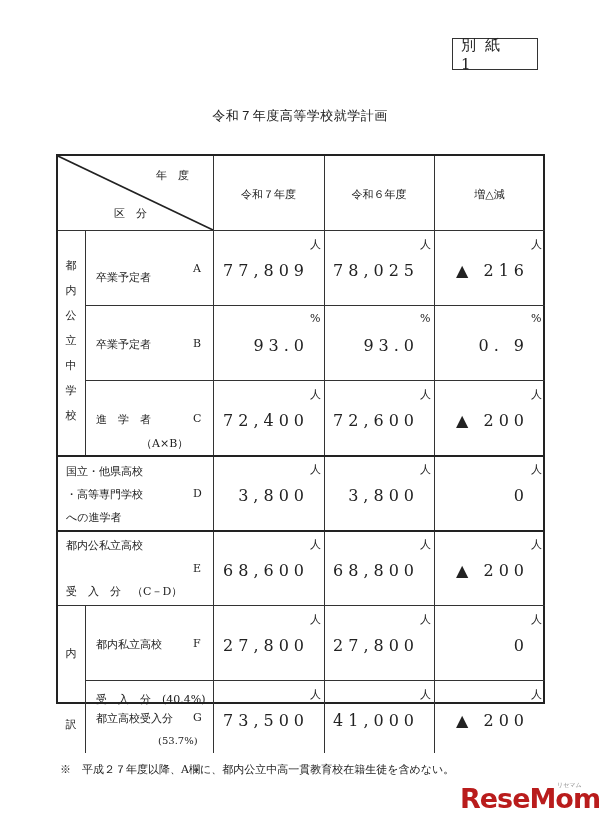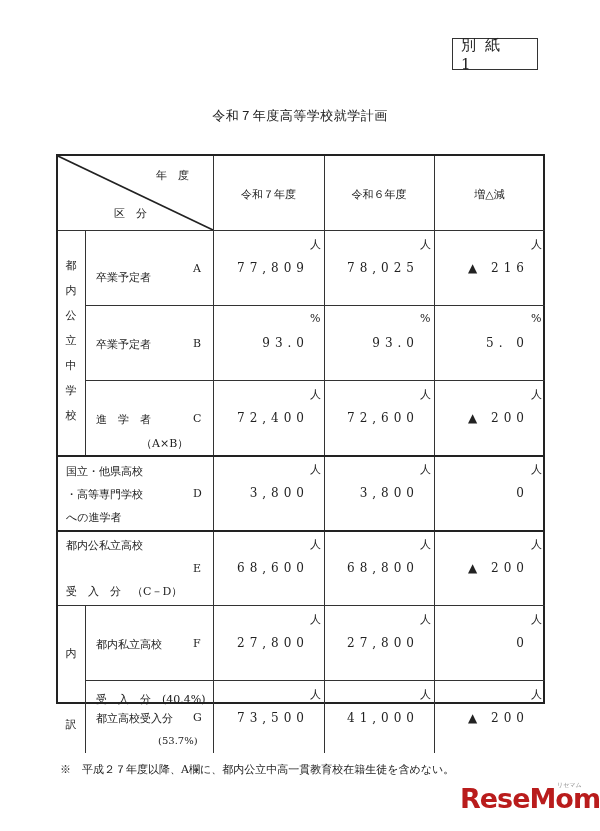--- a/index.html
+++ b/index.html
@@ -9,21 +9,21 @@
     border:1.5px solid #333; box-sizing:border-box; font-size:15px;
     display:flex; align-items:center; justify-content:center; letter-spacing:9px; padding-left:8px; }
   .title { position:absolute; left:0; width:600px; top:107px; text-align:center; font-size:13px; letter-spacing:0.5px; }
   .tbl { position:absolute; left:56px; top:154px; width:489px; height:550px;
     border:2px solid #222; box-sizing:border-box; }
   .hl { position:absolute; height:0; border-top:1px solid #333; }
   .hl.thick { border-top:2px solid #222; }
   .vl { position:absolute; width:0; border-left:1px solid #333; }
   .cell-text { position:absolute; font-size:11px; white-space:nowrap; }
   .unit { position:absolute; font-size:11px; }
-  .num { position:absolute; font-size:12px; letter-spacing:5px; text-align:right; white-space:nowrap; }
+  .num { position:absolute; font-size:16px; letter-spacing:5px; text-align:right; white-space:nowrap; }
   .vert { position:absolute; font-size:11px; width:14px; text-align:center; line-height:25px; }
   .note { position:absolute; left:60px; top:762px; font-size:11px; white-space:nowrap; }
   .logo { position:absolute; left:460px; top:783px; font-family:"DejaVu Sans", sans-serif;
     font-weight:bold; font-size:27px; color:#b91c1c; letter-spacing:-1px; }
   .logo-ruby { position:absolute; left:557px; top:781px; font-size:6px; color:#8a8a8a; font-family:"DejaVu Sans", sans-serif; }
   svg.diag { position:absolute; left:0; top:0; }
 </style>
 </head>
 <body>
 
@@ -76,21 +76,21 @@
   <div class="num" style="right:124px;top:105px;">78,025</div>
   <div class="num" style="right:14px;top:105px;">▲ 216</div>
 
   <div class="cell-text" style="left:38px;top:181px;">卒業予定者</div>
   <div class="cell-text" style="left:135px;top:181px;">B</div>
   <div class="unit" style="left:252px;top:156px;">%</div>
   <div class="unit" style="left:362px;top:156px;">%</div>
   <div class="unit" style="left:473px;top:156px;">%</div>
   <div class="num" style="right:234px;top:180px;">93.0</div>
   <div class="num" style="right:124px;top:180px;">93.0</div>
-  <div class="num" style="right:14px;top:180px;">5. 0</div>
+  <div class="num" style="right:14px;top:180px;">0. 9</div>
 
   <div class="cell-text" style="left:38px;top:256px;">進　学　者</div>
   <div class="cell-text" style="left:135px;top:256px;">C</div>
   <div class="cell-text" style="left:83px;top:280px;">（A×B）</div>
   <div class="unit" style="left:252px;top:231px;">人</div>
   <div class="unit" style="left:362px;top:231px;">人</div>
   <div class="unit" style="left:473px;top:231px;">人</div>
   <div class="num" style="right:234px;top:255px;">72,400</div>
   <div class="num" style="right:124px;top:255px;">72,600</div>
   <div class="num" style="right:14px;top:255px;">▲ 200</div>

